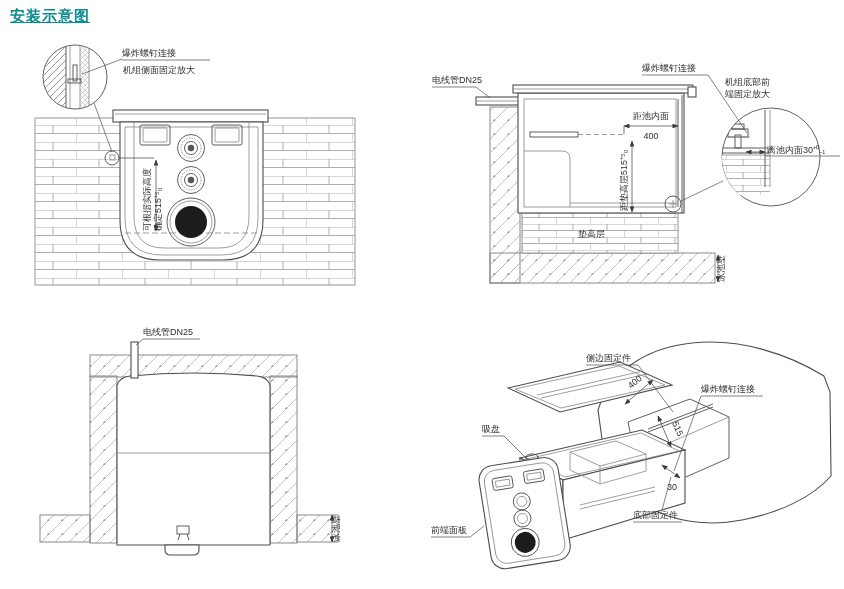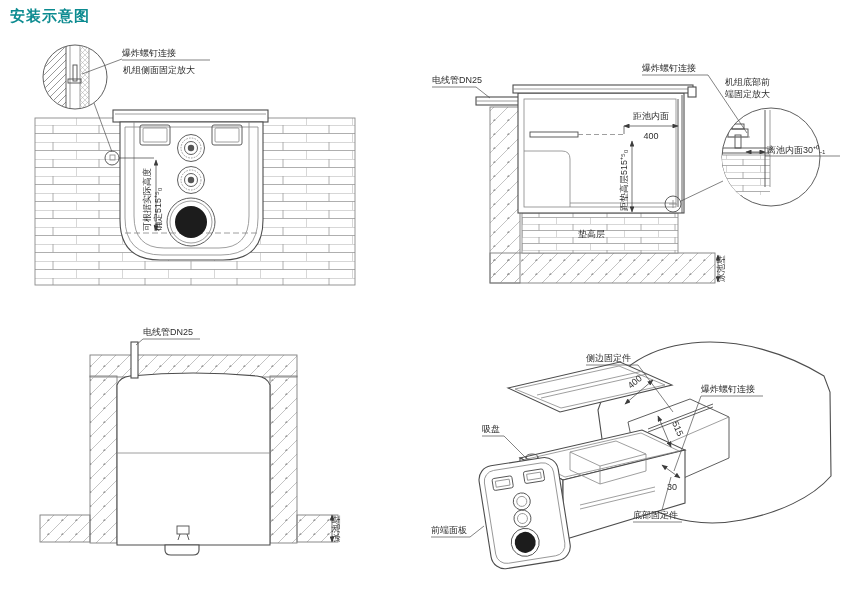--- a/index.html
+++ b/index.html
@@ -2,21 +2,21 @@
 <html><head>
 <meta charset="utf-8">
 <style>
   html,body{margin:0;padding:0;background:#ffffff;}
   .canvas{
     position:relative;width:844px;height:589px;background:#ffffff;overflow:hidden;
     font-family:"Liberation Sans", sans-serif;
   }
   .page-title{
     position:absolute;left:10px;top:7px;font-size:15px;font-weight:bold;
-    color:#0c8b90;letter-spacing:1px;
+    color:#0c8b90;letter-spacing:1px;text-decoration:underline;
   }
   .diag{position:absolute;}
   svg text{fill:#2e2e2e;font-family:"Liberation Sans", sans-serif;font-size:9px;}
   .lead{stroke:#4d4d4d;stroke-width:0.7;fill:none;}
   .dim{stroke:#3c3c3c;stroke-width:0.7;fill:none;}
   .main{stroke:#4d4d4d;stroke-width:1.1;fill:#ffffff;}
   .thin{stroke:#868686;stroke-width:0.8;fill:none;}
   .dark{stroke:#4d4d4d;stroke-width:0.9;fill:none;}
 </style>
 </head>

